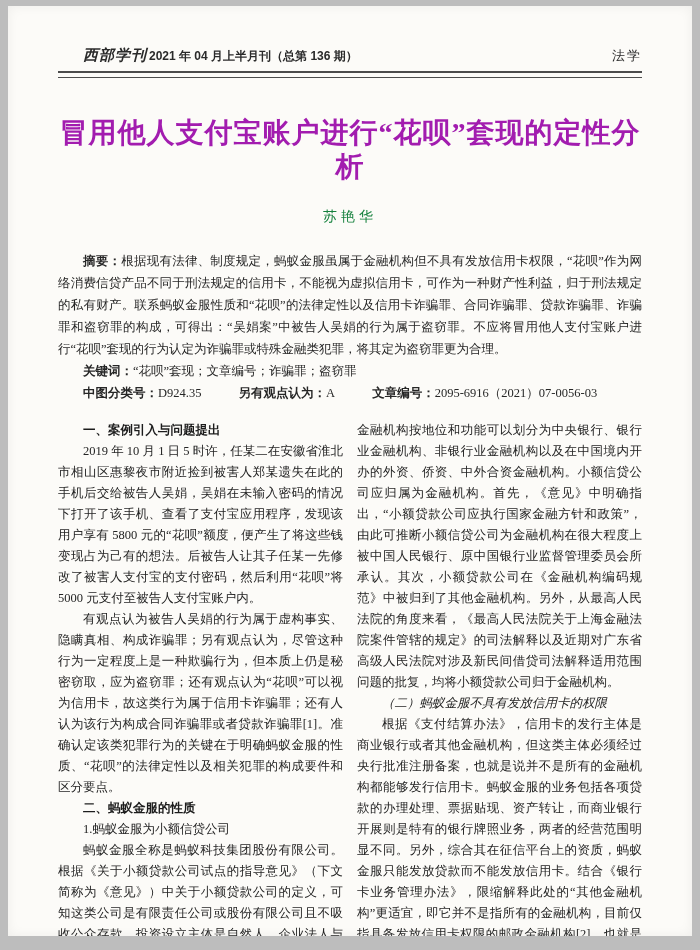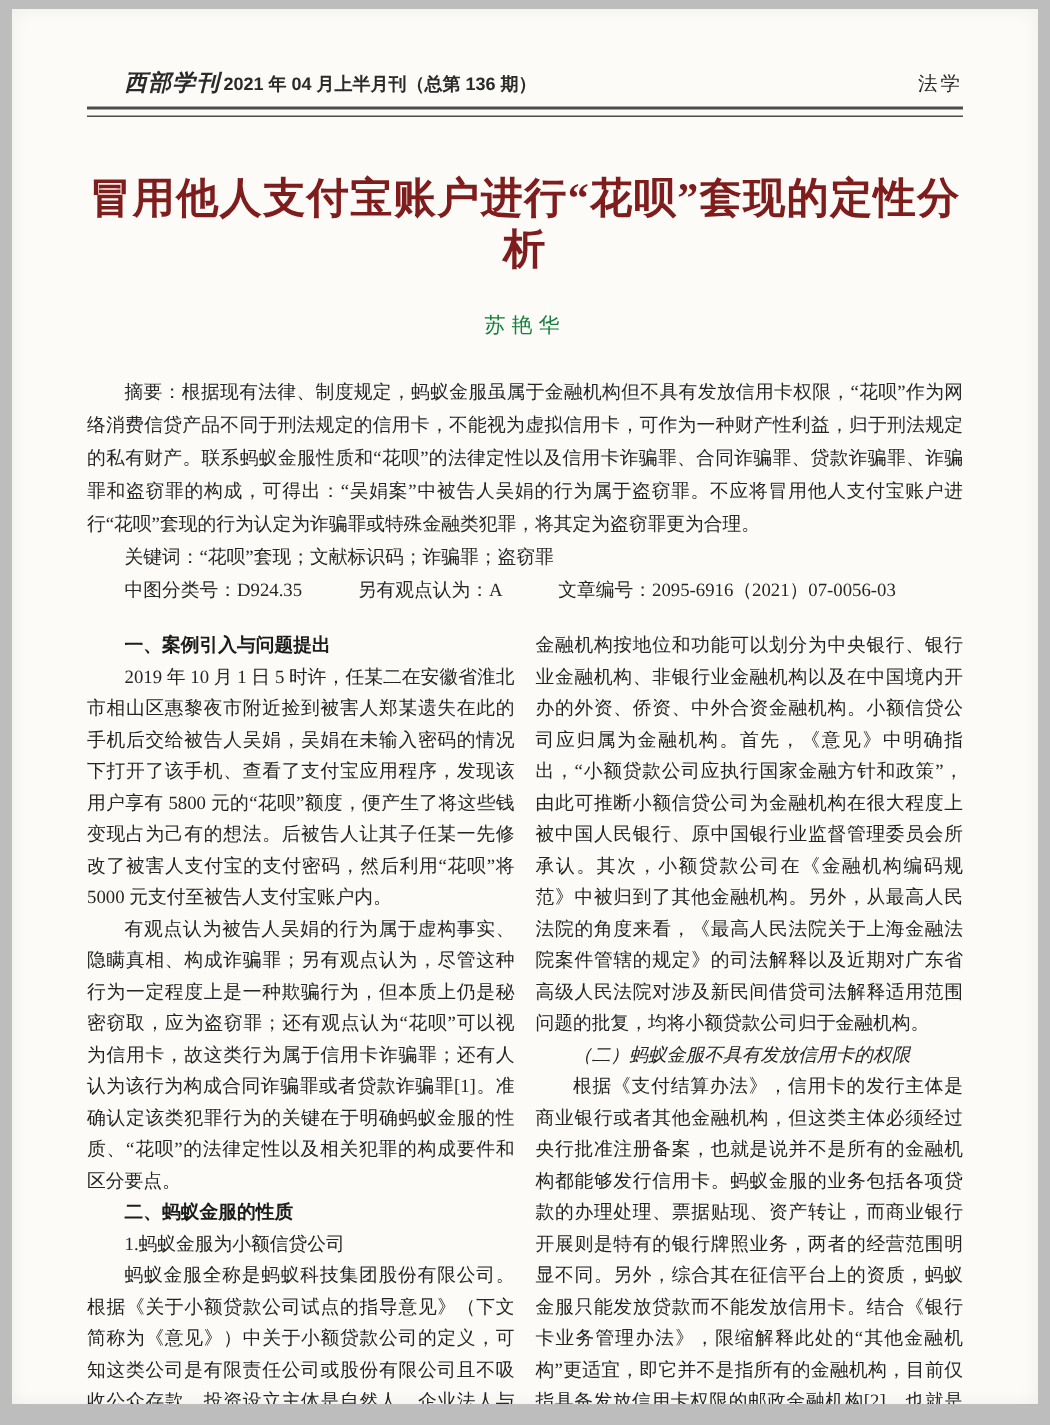--- a/index.html
+++ b/index.html
@@ -33,31 +33,31 @@
   .hdr .issue{font-weight:bold;margin-top:32px;}
   .hdr .secname{font-size:13px;letter-spacing:2px;}
   .rule{
     margin-top:6px;height:4px;
     border-top:2px solid #4c4c4c;
     border-bottom:1px solid #4c4c4c;
   }
   
   .title{
     margin-top:38px;text-align:center;
-    font-size:28px;font-weight:bold;color:#7f1d1d;
+    font-size:28px;font-weight:bold;color:#a21caf;
     letter-spacing:1px;line-height:34px;
   }
   .author{
     margin-top:24px;text-align:center;
     font-size:14px;letter-spacing:4px;color:#15803d;
   }
   
   .meta{margin-top:24px;font-size:12.5px;line-height:22px;color:#262626;}
   .meta p{margin:0;text-align:justify;}
-  .meta .lbl{font-weight:normal;font-family:"Liberation Sans","DejaVu Sans",sans-serif;}
+  .meta .lbl{font-weight:bold;font-family:"Liberation Sans","DejaVu Sans",sans-serif;}
   .meta .abs-p{text-indent:2em;}
   .meta .kw-p{text-indent:2em;}
   .meta .cat-p{text-indent:2em;}
   .meta .cat-p .grp{margin-right:34px;}
   
   .cols{
     margin-top:16px;display:flex;gap:14px;
     height:548px;overflow:hidden;
   }
   .col{width:285px;font-size:12.5px;line-height:21px;color:#242424;}
@@ -82,21 +82,21 @@
     </div>
     <div class="secname">法学</div>
   </div>
   <div class="rule"></div>
 
   <div class="title">冒用他人支付宝账户进行“花呗”套现的定性分析</div>
   <div class="author">苏艳华</div>
 
   <div class="meta">
     <p class="abs-p"><span class="lbl">摘要：</span><span>根据现有法律、制度规定，蚂蚁金服虽属于金融机构但不具有发放信用卡权限，“花呗”作为网络消费信贷产品不同于刑法规定的信用卡，不能视为虚拟信用卡，可作为一种财产性利益，归于刑法规定的私有财产。联系蚂蚁金服性质和“花呗”的法律定性以及信用卡诈骗罪、合同诈骗罪、贷款诈骗罪、诈骗罪和盗窃罪的构成，可得出：“吴娟案”中被告人吴娟的行为属于盗窃罪。不应将冒用他人支付宝账户进行“花呗”套现的行为认定为诈骗罪或特殊金融类犯罪，将其定为盗窃罪更为合理。</span></p>
-    <p class="kw-p"><span class="lbl">关键词：</span><span>“花呗”套现；文献标识码；诈骗罪；盗窃罪</span></p>
+    <p class="kw-p"><span class="lbl">关键词：</span><span>“花呗”套现；文章编号；诈骗罪；盗窃罪</span></p>
     <p class="cat-p">
       <span class="grp"><span class="lbl">中图分类号：</span><span>D924.35</span></span>
       <span class="grp"><span class="lbl">另有观点认为：</span><span>A</span></span>
       <span class="grp"><span class="lbl">文章编号：</span><span>2095-6916（2021）07-0056-03</span></span>
     </p>
   </div>
 
   <div class="cols">
     <div class="col">
       <h3 class="sec">一、案例引入与问题提出</h3>

